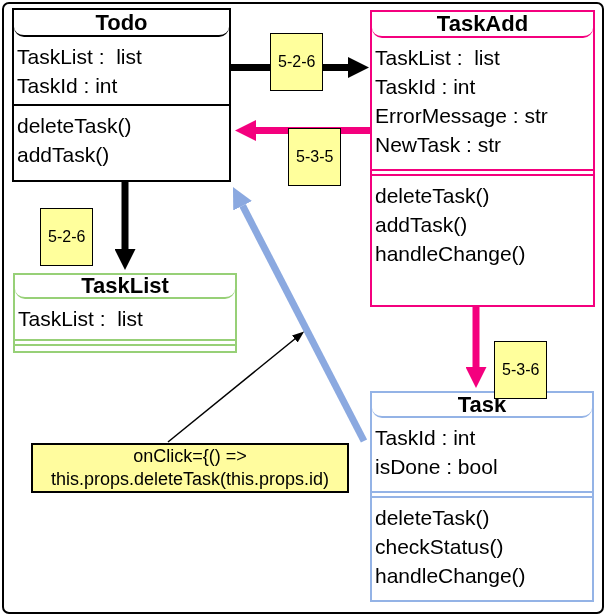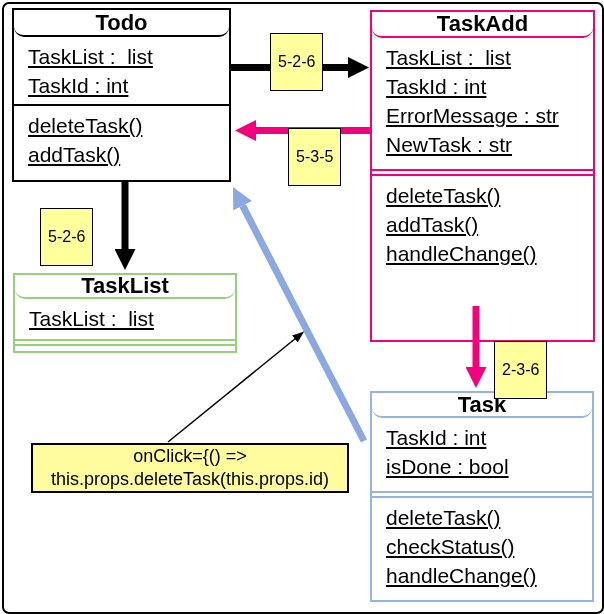--- a/index.html
+++ b/index.html
@@ -17,32 +17,32 @@
   }
   .cls {
     position:absolute; box-sizing:border-box; background:#fff;
     display:flex; flex-direction:column; z-index:2;
   }
   .cls .title {
     font-weight:bold; font-size:22px; text-align:center;
     box-sizing:border-box; flex:0 0 auto;
     display:flex; align-items:center; justify-content:center;border-radius:10px;
   }
-  .cls .comp { box-sizing:border-box; padding:5px 0 0 14px; flex:0 0 auto;text-decoration:underline; }
+  .cls .comp { box-sizing:border-box; padding:5px 0 0 3px; flex:0 0 auto; }
   .cls .comp.grow { flex:1 1 auto; }
   .cls-line { font-size:21px; line-height:29px; white-space:pre; color:#000; }
   .spacer { box-sizing:border-box; height:5px; flex:0 0 auto; }
 
   
   #box-todo { left:12px; top:8px; width:219px; height:174px; border:2px solid #000; }
   #box-todo .title { height:27px; border-bottom:2px solid #000; }
   #box-todo .attrs { height:69px; border-bottom:2px solid #000; }
 
   
-  #box-taskadd { left:370px; top:10px; width:225px; height:332px; border:2px solid #F4007E;justify-content:flex-end; }
+  #box-taskadd { left:370px; top:10px; width:225px; height:297px; border:2px solid #F4007E;justify-content:flex-end; }
   #box-taskadd .title { height:26px; border-bottom:2px solid #F4007E; }
   #box-taskadd .attrs { height:133px; border-bottom:2px solid #F4007E; }
   #box-taskadd .spacer { border-bottom:2px solid #F4007E; }
 
   
   #box-tasklist { left:13px; top:273px; width:224px; height:80px; border:2px solid #97D077; }
   #box-tasklist .title { height:24px; border-bottom:2px solid #97D077; }
   #box-tasklist .attrs { height:42px; border-bottom:2px solid #97D077; }
   #box-tasklist .spacer { border-bottom:2px solid #97D077; }
 
@@ -124,21 +124,21 @@
     <div class="comp grow">
       <div class="cls-line">deleteTask()</div>
       <div class="cls-line">checkStatus()</div>
       <div class="cls-line">handleChange()</div>
     </div>
   </div>
 
   <div class="edge-label" id="label-1">5-2-6</div>
   <div class="edge-label" id="label-2">5-3-5</div>
   <div class="edge-label" id="label-3">5-2-6</div>
-  <div class="edge-label" id="label-4">2-3-6</div>
+  <div class="edge-label" id="label-4">5-3-6</div>
 
   <div id="note">
     <div>onClick={() =&gt;</div>
     <div>this.props.deleteTask(this.props.id)</div>
   </div>
 
   <svg id="arrows" width="604" height="614" viewBox="0 0 604 614">
     <defs>
       <marker id="ah-black" markerWidth="3" markerHeight="3" refX="0" refY="1.5" orient="auto" markerUnits="strokeWidth">
         <path d="M0,0 L3,1.5 L0,3 Z" fill="#000000"></path>

